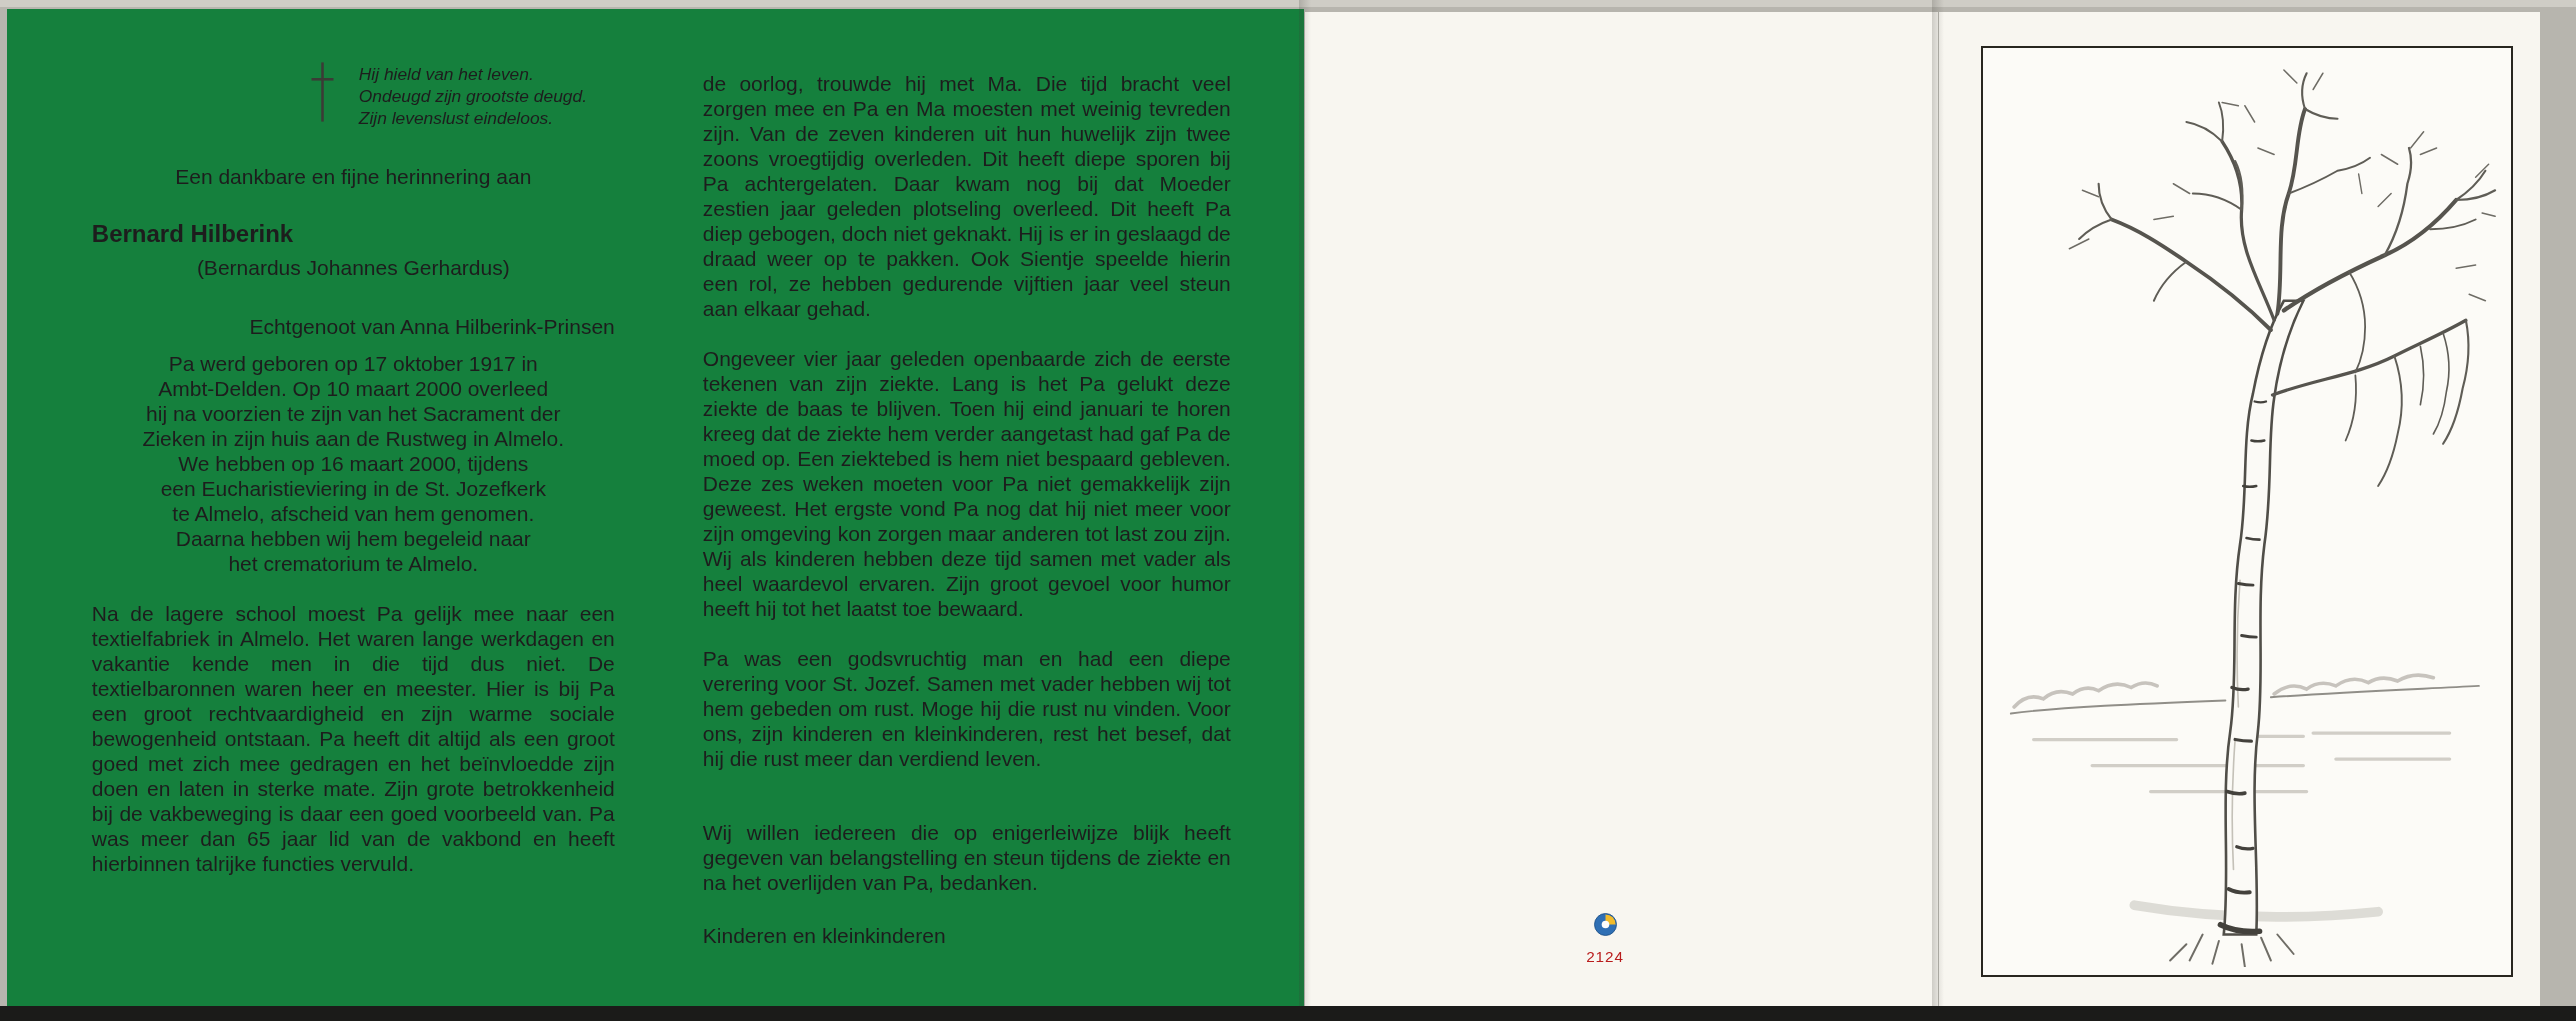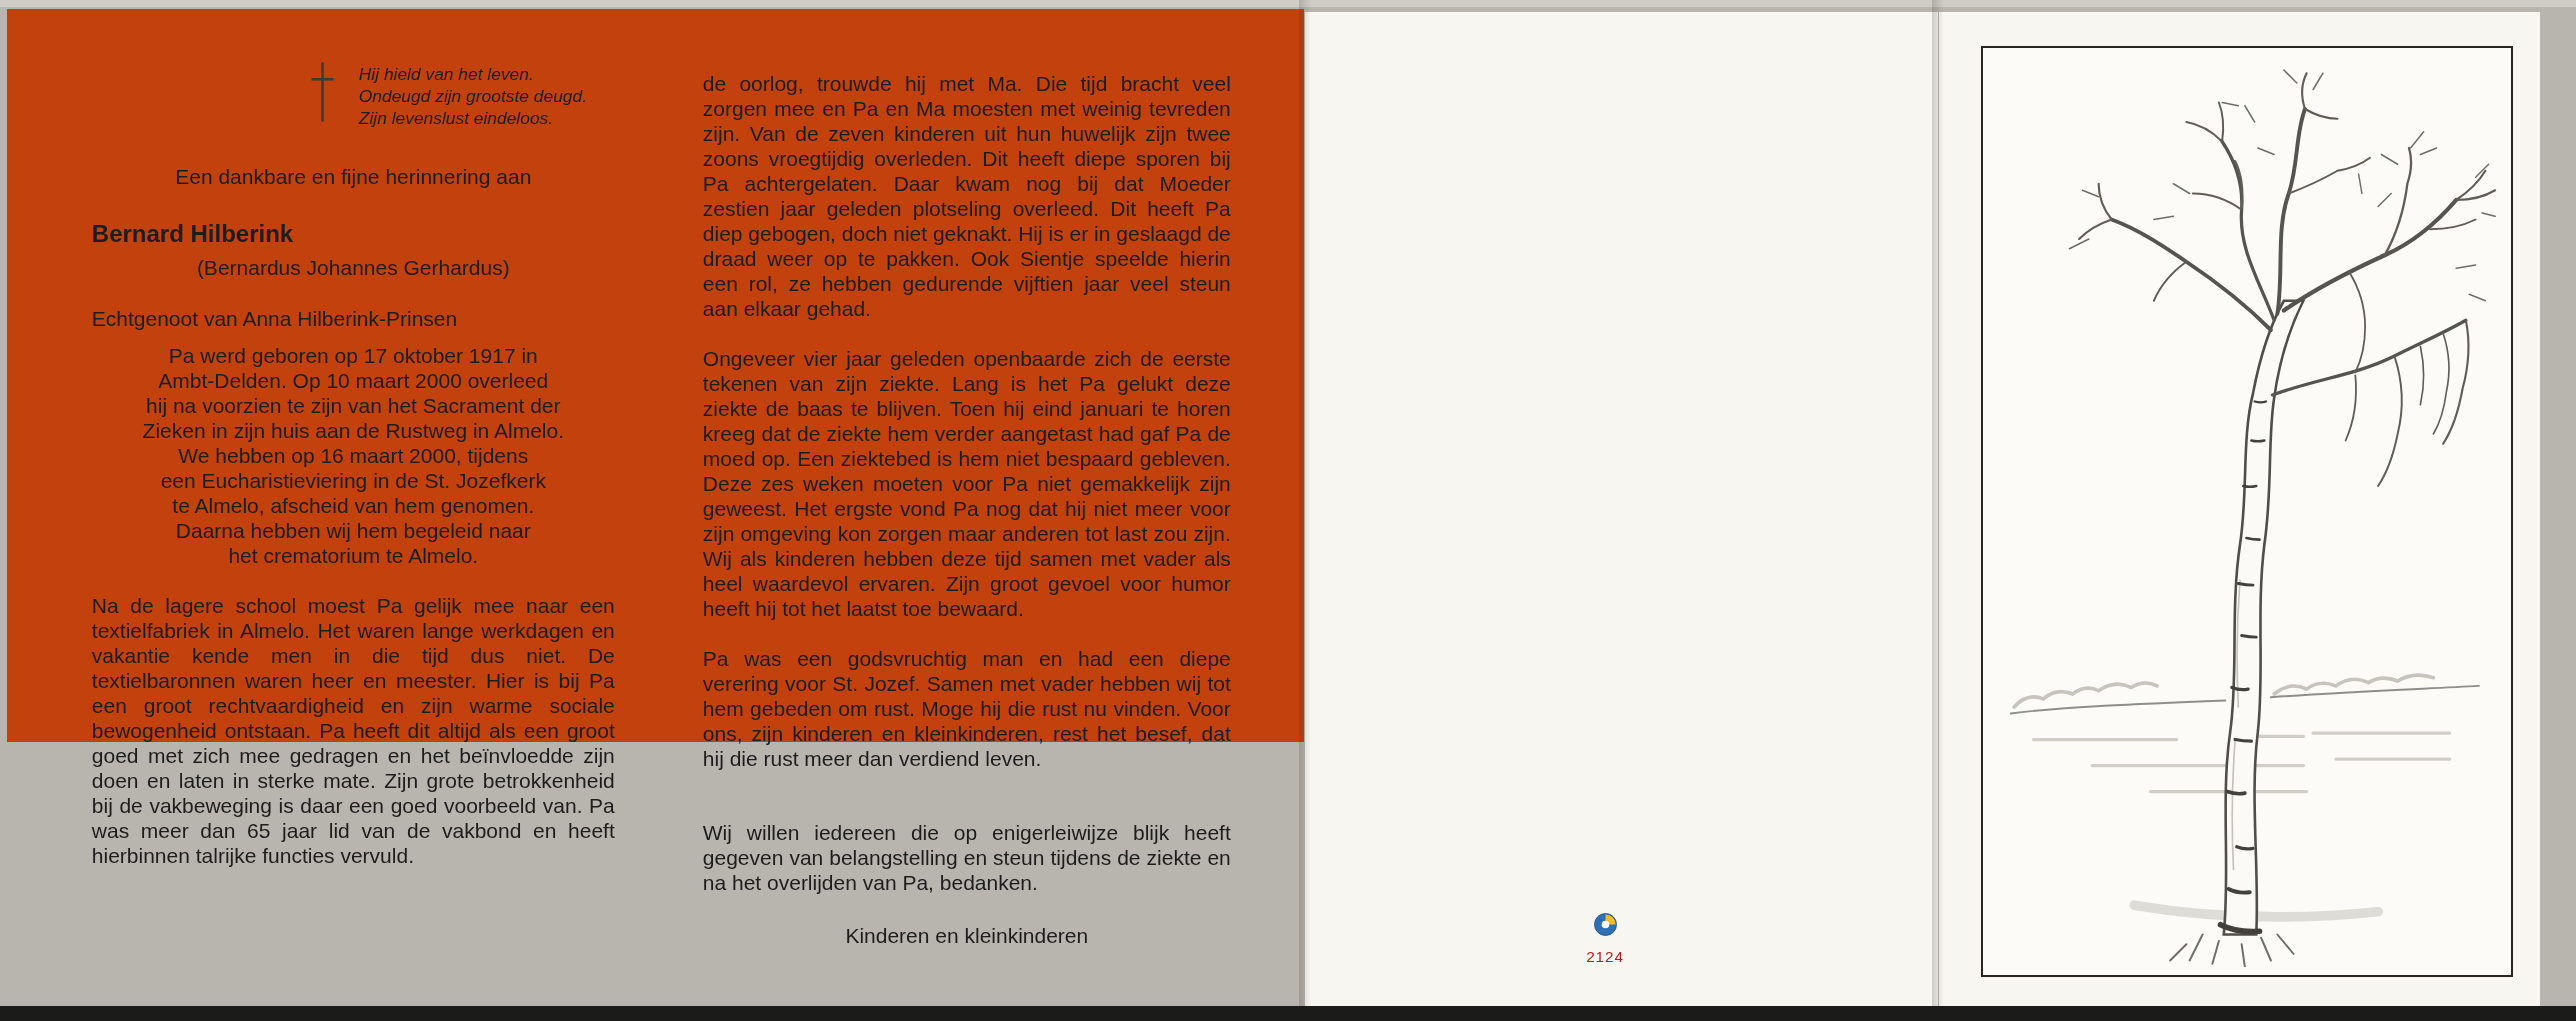--- a/index.html
+++ b/index.html
@@ -5,22 +5,22 @@
   html,body{margin:0;padding:0;}
   body{
     width:2576px;height:1021px;position:relative;overflow:hidden;
     background:#b7b5ae;
     font-family:"Liberation Sans", sans-serif;
     color:#1d1d1d;
   }
   .scan{position:absolute;inset:0;}
   
   .page-left{
-    position:absolute;left:6.8px;top:8.5px;width:1297px;height:733px;
-    background:#c2410c;
+    position:absolute;left:6.8px;top:8.5px;width:1297px;height:997px;
+    background:#15803d;
   }
   .page-back{
     position:absolute;left:1305px;top:12px;width:633px;height:994px;
     background:#f8f6f0;
   }
   .page-front{
     position:absolute;left:1939px;top:12px;width:601px;height:994px;
     background:#f8f6f0;
   }
   .crease{position:absolute;top:0;height:1021px;width:12px;pointer-events:none;
@@ -39,26 +39,26 @@
   }
   .col2 .para:first-child{margin-top:1px;}
   .epitaph-row{display:flex;align-items:flex-start;gap:22px;margin-left:216px;}
   .cross{flex:0 0 auto;margin-top:1.7px;}
   .epitaph{
     font-style:italic;font-size:17.4px;line-height:22px;white-space:pre-line;margin-top:5.1px;
   }
   .intro{text-align:center;font-size:21px;margin-top:36px;}
   .name{text-align:left;font-size:24px;font-weight:bold;margin-top:31px;}
   .fullname{text-align:center;font-size:21px;margin-top:8px;}
-  .spouse{text-align:left;font-size:21px;margin-top:27px;}
+  .spouse{text-align:right;font-size:21px;margin-top:35px;}
   .memorial{
     text-align:center;font-size:21px;line-height:25px;white-space:pre-line;margin-top:12px;
   }
   .para-gap-large{margin-top:49px;}
-  .signature{text-align:center;font-size:21px;margin-top:29px;}
+  .signature{text-align:left;font-size:21px;margin-top:29px;}
 
   
   .emblem{position:absolute;left:287px;top:899px;width:27px;height:27px;}
   .print-number{
     position:absolute;left:249px;top:936px;width:102px;text-align:center;
     font-size:15.3px;letter-spacing:0.9px;color:#b91c1c;
   }
 
   
   .drawing-frame{

